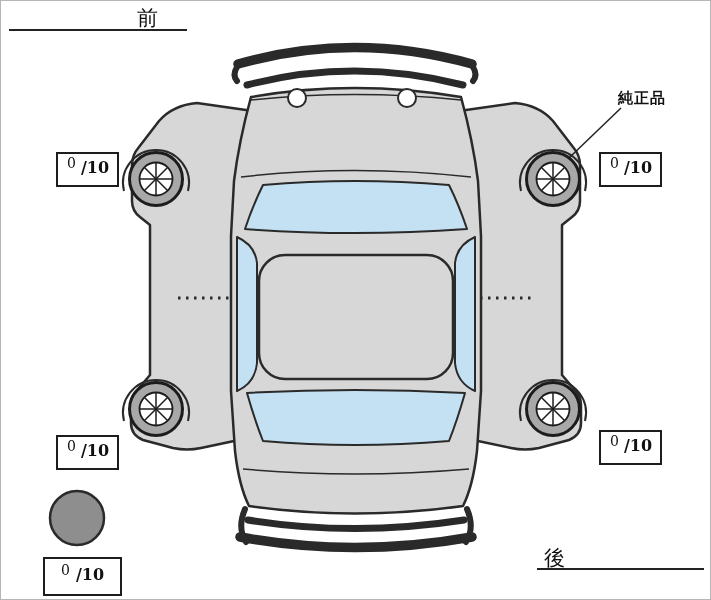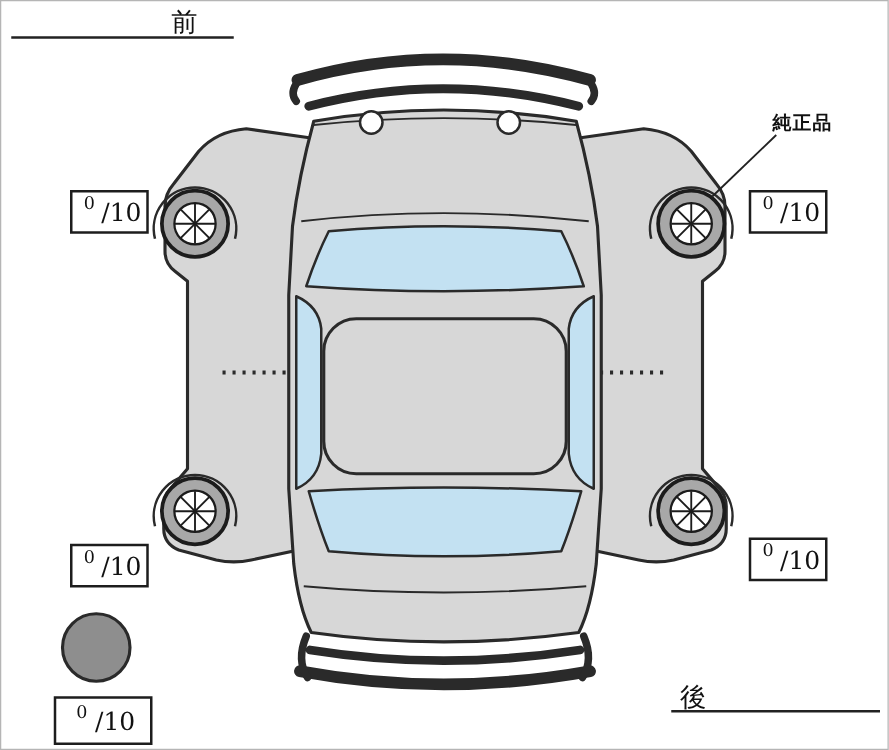--- a/index.html
+++ b/index.html
@@ -26,21 +26,21 @@
 
   
   .jp-label { position:absolute; color:#111111; white-space:nowrap; }
   .front-label   { left:136px; top:3px;   font-size:21px; letter-spacing:2px; }
   .rear-label    { left:543px; top:543px; font-size:21px; letter-spacing:2px; }
   .genuine-label { left:617px; top:88px;  font-size:15px; font-weight:bold; letter-spacing:1px; }
 
   .score-box { position:absolute; width:63px; height:35px; border:2px solid #1d1d1d;
                background:#ffffff; font-family:"DejaVu Serif", serif; color:#111111; }
   .score-box .score-num { position:absolute; left:9px;  top:1px; font-size:14px; }
-  .score-box .score-den { position:absolute; left:23px; top:4px; font-size:20px; }
+  .score-box .score-den { position:absolute; left:23px; top:4px; font-size:16px;font-weight:bold; }
   .score-fl { left:55px;  top:151px; }
   .score-fr { left:598px; top:151px; }
   .score-rl { left:55px;  top:434px; }
   .score-rr { left:598px; top:429px; }
   .score-spare { left:42px; top:556px; width:79px; height:39px; }
   .score-spare .score-num { left:16px; top:3px; }
   .score-spare .score-den { left:31px; top:6px; }
 </style>
 </head>
 <body>

